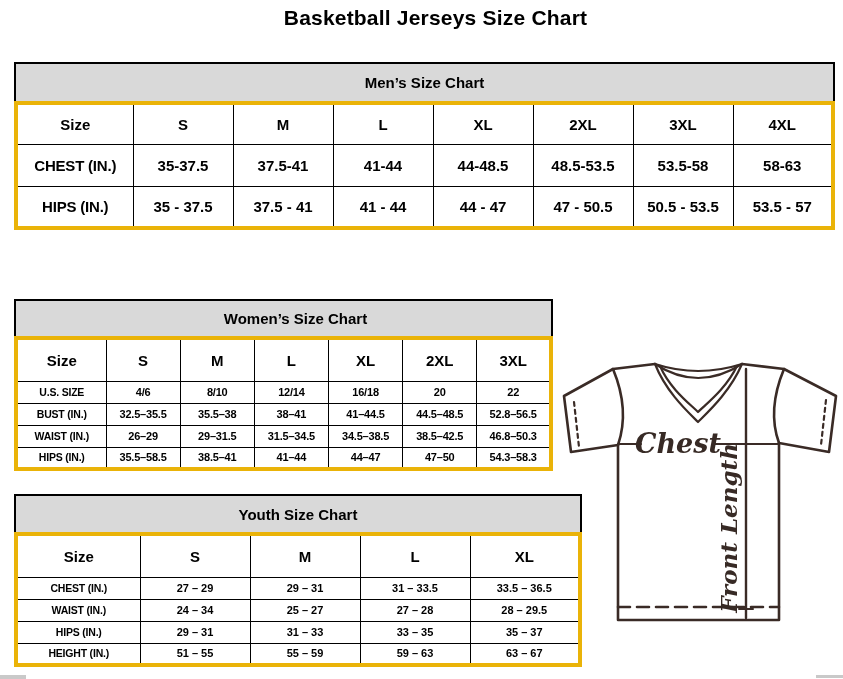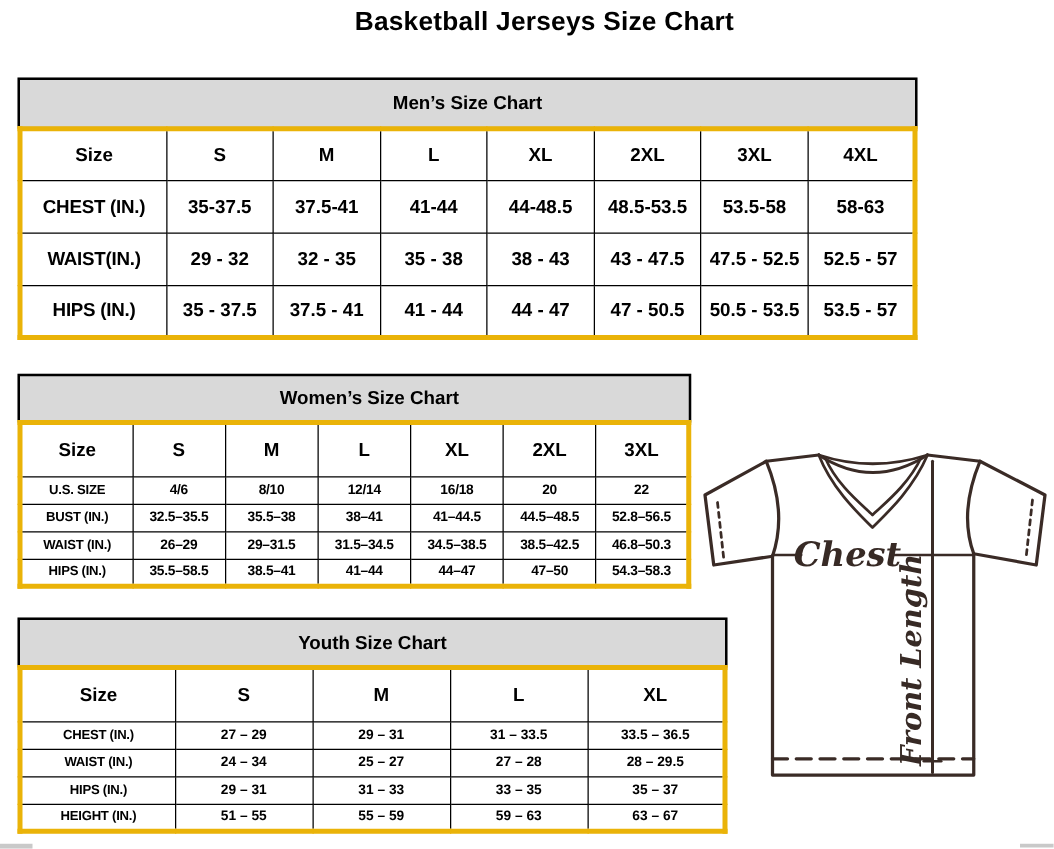--- a/index.html
+++ b/index.html
@@ -20,21 +20,21 @@
   table {
     width:100%; border-collapse:collapse; table-layout:fixed;
     border:4px solid #eab308; margin-top:-2px; background:#fff;
   }
   th, td {
     border:1px solid #000; text-align:center; vertical-align:middle;
     font-weight:bold; overflow:hidden; white-space:nowrap;
   }
 
   
-  #mens { left:14px; top:62px; width:720px; }
+  #mens { left:14px; top:62px; width:821px; }
   #mens .band { height:41px; }
   #mens th { height:41px; font-size:15px; }
   #mens td { height:42px; font-size:15px; }
   #mens th:first-child { width:117px; }
 
   
   #womens { left:14px; top:299px; width:539px; }
   #womens .band { height:39px;padding-left:24px; }
   #womens th { height:43px; font-size:15px; }
   #womens td { height:22px; font-size:11px; letter-spacing:-0.2px; }
@@ -88,30 +88,20 @@
           <td class="row-label">CHEST (IN.)</td>
           <td>35-37.5</td>
           <td>37.5-41</td>
           <td>41-44</td>
           <td>44-48.5</td>
           <td>48.5-53.5</td>
           <td>53.5-58</td>
           <td>58-63</td>
         </tr>
         <tr>
-          <td class="row-label">WAIST(IN.)</td>
-          <td>29 - 32</td>
-          <td>32 - 35</td>
-          <td>35 - 38</td>
-          <td>38 - 43</td>
-          <td>43 - 47.5</td>
-          <td>47.5 - 52.5</td>
-          <td>52.5 - 57</td>
-        </tr>
-        <tr>
           <td class="row-label">HIPS (IN.)</td>
           <td>35 - 37.5</td>
           <td>37.5 - 41</td>
           <td>41 - 44</td>
           <td>44 - 47</td>
           <td>47 - 50.5</td>
           <td>50.5 - 53.5</td>
           <td>53.5 - 57</td>
         </tr>
       </tbody>

